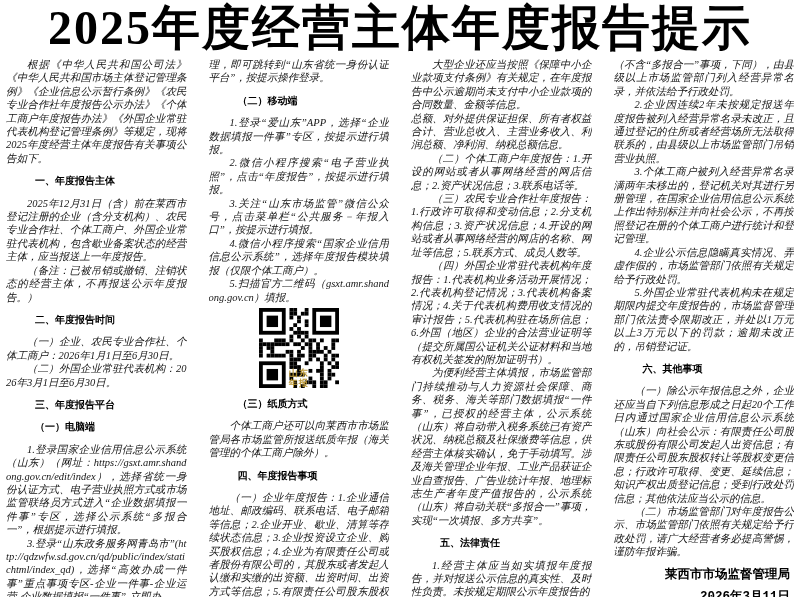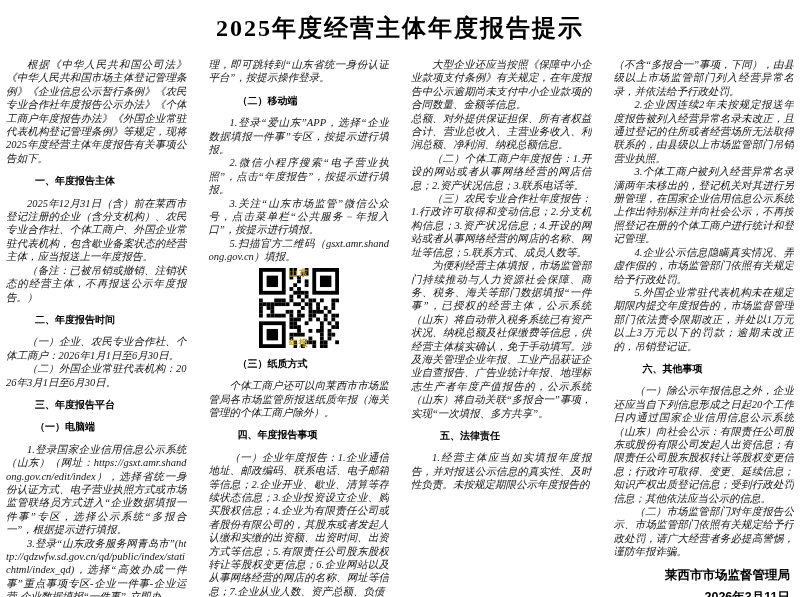--- a/index.html
+++ b/index.html
@@ -3,50 +3,50 @@
 <meta charset="utf-8">
 <style>
   html,body{margin:0;padding:0;background:#ffffff;}
   .page{
     width:800px;height:597px;box-sizing:border-box;
     padding:5px 4px 0 4px;background:#fff;color:#141414;
     font-family:"Liberation Serif","DejaVu Serif",serif;
     overflow:hidden;position:relative;
   }
   .doc-title{
-    text-align:center;font-size:24px;font-weight:900;color:#000;
+    text-align:center;font-size:48px;font-weight:900;color:#000;
     letter-spacing:2px;line-height:46px;height:52px;
     font-family:"Liberation Serif","DejaVu Serif",serif;
     white-space:nowrap;
   }
   .cols{
     display:flex;gap:22px;height:540px;overflow:hidden;padding:1px 2px 0 2px;
   }
   .col{
     flex:1 1 0;overflow:hidden;font-size:10.5px;line-height:13.4px;
     text-align:justify;text-justify:inter-ideograph;
   }
   .para{margin:0;text-indent:2em;word-break:break-all;font-style:italic;}
   .cont{text-indent:0;}
   .heading{
     margin:9px;text-indent:2em;font-weight:bold;color:#000;
     font-family:"Liberation Sans","DejaVu Sans",sans-serif;
     font-size:10px;
   }
   .sign{
     margin:8px 4px 0 0;text-align:right;text-indent:0;font-weight:bold;
-    font-family:Liberation Sans, sans-serif;
+    font-family:Liberation Mono, monospace;
     font-size:12.5px;line-height:16px;color:#000;word-break:keep-all;
   }
   .sign.date{margin-top:6px;}
   .qr-wrap{width:80px;height:80px;margin:4px auto 4px auto;position:relative;}
   .qr-wrap svg{display:block;}
   .qr-label{
     position:absolute;inset:0;display:flex;flex-direction:column;
-    align-items:center;justify-content:space-between;
+    align-items:center;justify-content:flex-end;
     font-family:"Liberation Sans","DejaVu Sans",sans-serif;
     font-weight:bold;font-size:9px;line-height:10px;letter-spacing:1px;
   }
 </style>
 </head>
 <body>
 
 <div class="page">
   <div class="doc-title">2025年度经营主体年度报告提示</div>
   <div class="cols">
@@ -62,20 +62,21 @@
         <p class="heading">（一）电脑端</p>
         <p class="para">1.登录国家企业信用信息公示系统（山东）（网址：https://gsxt.amr.shandong.gov.cn/edit/index），选择省统一身份认证方式、电子营业执照方式或市场监管联络员方式进入“企业数据填报一件事”专区，选择公示系统“多报合一”，根据提示进行填报。</p>
         <p class="para">3.登录“山东政务服务网青岛市”(http://qdzwfw.sd.gov.cn/qd/public/index/statichtml/index_qd)，选择“高效办成一件事”重点事项专区-企业一件事-企业运营-企业数据填报“一件事”-立即办</p>
       </div>
       <div class="col">
         <p class="para cont">理，即可跳转到“山东省统一身份认证平台”，按提示操作登录。</p>
         <p class="heading">（二）移动端</p>
         <p class="para">1.登录“爱山东”APP，选择“企业数据填报一件事”专区，按提示进行填报。</p>
         <p class="para">2.微信小程序搜索“电子营业执照”，点击“年度报告”，按提示进行填报。</p>
         <p class="para">3.关注“山东市场监管”微信公众号，点击菜单栏“公共服务－年报入口”，按提示进行填报。</p>
+        <p class="para">4.微信小程序搜索“国家企业信用信息公示系统”，选择年度报告模块填报（仅限个体工商户）。</p>
         <p class="para">5.扫描官方二维码（gsxt.amr.shandong.gov.cn）填报。</p>
         <div class="qr-wrap">
           <svg width="80" height="80">
             <rect x="0" y="0" width="80" height="80" fill="#ffffff"></rect>
             <rect x="0" y="0" width="26.666666666666664" height="26.666666666666664" fill="#000000"></rect>
             <rect x="3.8095238095238093" y="3.8095238095238093" width="19.047619047619047" height="19.047619047619047" fill="#ffffff"></rect>
             <rect x="7.619047619047619" y="7.619047619047619" width="11.428571428571427" height="11.428571428571427" fill="#000000"></rect>
             <rect x="53.33333333333333" y="0" width="26.666666666666664" height="26.666666666666664" fill="#000000"></rect>
             <rect x="57.14285714285714" y="3.8095238095238093" width="19.047619047619047" height="19.047619047619047" fill="#ffffff"></rect>
             <rect x="60.95238095238095" y="7.619047619047619" width="11.428571428571427" height="11.428571428571427" fill="#000000"></rect>
@@ -217,20 +218,21 @@
         <p class="heading">（三）纸质方式</p>
         <p class="para">个体工商户还可以向莱西市市场监管局各市场监管所报送纸质年报（海关管理的个体工商户除外）。</p>
         <p class="heading">四、年度报告事项</p>
         <p class="para">（一）企业年度报告：1.企业通信地址、邮政编码、联系电话、电子邮箱等信息；2.企业开业、歇业、清算等存续状态信息；3.企业投资设立企业、购买股权信息；4.企业为有限责任公司或者股份有限公司的，其股东或者发起人认缴和实缴的出资额、出资时间、出资方式等信息；5.有限责任公司股东股权转让等股权变更信息；6.企业网站以及从事网络经营的网店的名称、网址等信息；7.企业从业人数、资产总额、负债</p>
       </div>
       <div class="col">
         <p class="para">大型企业还应当按照《保障中小企业款项支付条例》有关规定，在年度报告中公示逾期尚未支付中小企业款项的合同数量、金额等信息。</p>
         <p class="para cont">总额、对外提供保证担保、所有者权益合计、营业总收入、主营业务收入、利润总额、净利润、纳税总额信息。</p>
         <p class="para">（二）个体工商户年度报告：1.开设的网站或者从事网络经营的网店信息；2.资产状况信息；3.联系电话等。</p>
         <p class="para">（三）农民专业合作社年度报告：1.行政许可取得和变动信息；2.分支机构信息；3.资产状况信息；4.开设的网站或者从事网络经营的网店的名称、网址等信息；5.联系方式、成员人数等。</p>
+        <p class="para">（四）外国企业常驻代表机构年度报告：1.代表机构业务活动开展情况；2.代表机构登记情况；3.代表机构备案情况；4.关于代表机构费用收支情况的审计报告；5.代表机构驻在场所信息；6.外国（地区）企业的合法营业证明等（提交所属国公证机关公证材料和当地有权机关签发的附加证明书）。</p>
         <p class="para">为便利经营主体填报，市场监管部门持续推动与人力资源社会保障、商务、税务、海关等部门数据填报“一件事”，已授权的经营主体，公示系统（山东）将自动带入税务系统已有资产状况、纳税总额及社保缴费等信息，供经营主体核实确认，免于手动填写。涉及海关管理企业年报、工业产品获证企业自查报告、广告业统计年报、地理标志生产者年度产值报告的，公示系统（山东）将自动关联“多报合一”事项，实现“一次填报、多方共享”。</p>
         <p class="heading">五、法律责任</p>
         <p class="para">1.经营主体应当如实填报年度报告，并对报送公示信息的真实性、及时性负责。未按规定期限公示年度报告的</p>
       </div>
       <div class="col">
         <p class="para cont">（不含“多报合一”事项，下同），由县级以上市场监管部门列入经营异常名录，并依法给予行政处罚。</p>
         <p class="para">2.企业因连续2年未按规定报送年度报告被列入经营异常名录未改正，且通过登记的住所或者经营场所无法取得联系的，由县级以上市场监管部门吊销营业执照。</p>
         <p class="para">3.个体工商户被列入经营异常名录满两年未移出的，登记机关对其进行另册管理，在国家企业信用信息公示系统上作出特别标注并向社会公示，不再按照登记在册的个体工商户进行统计和登记管理。</p>
         <p class="para">4.企业公示信息隐瞒真实情况、弄虚作假的，市场监管部门依照有关规定给予行政处罚。</p>
         <p class="para">5.外国企业常驻代表机构未在规定期限内提交年度报告的，市场监督管理部门依法责令限期改正，并处以1万元以上3万元以下的罚款；逾期未改正的，吊销登记证。</p>

